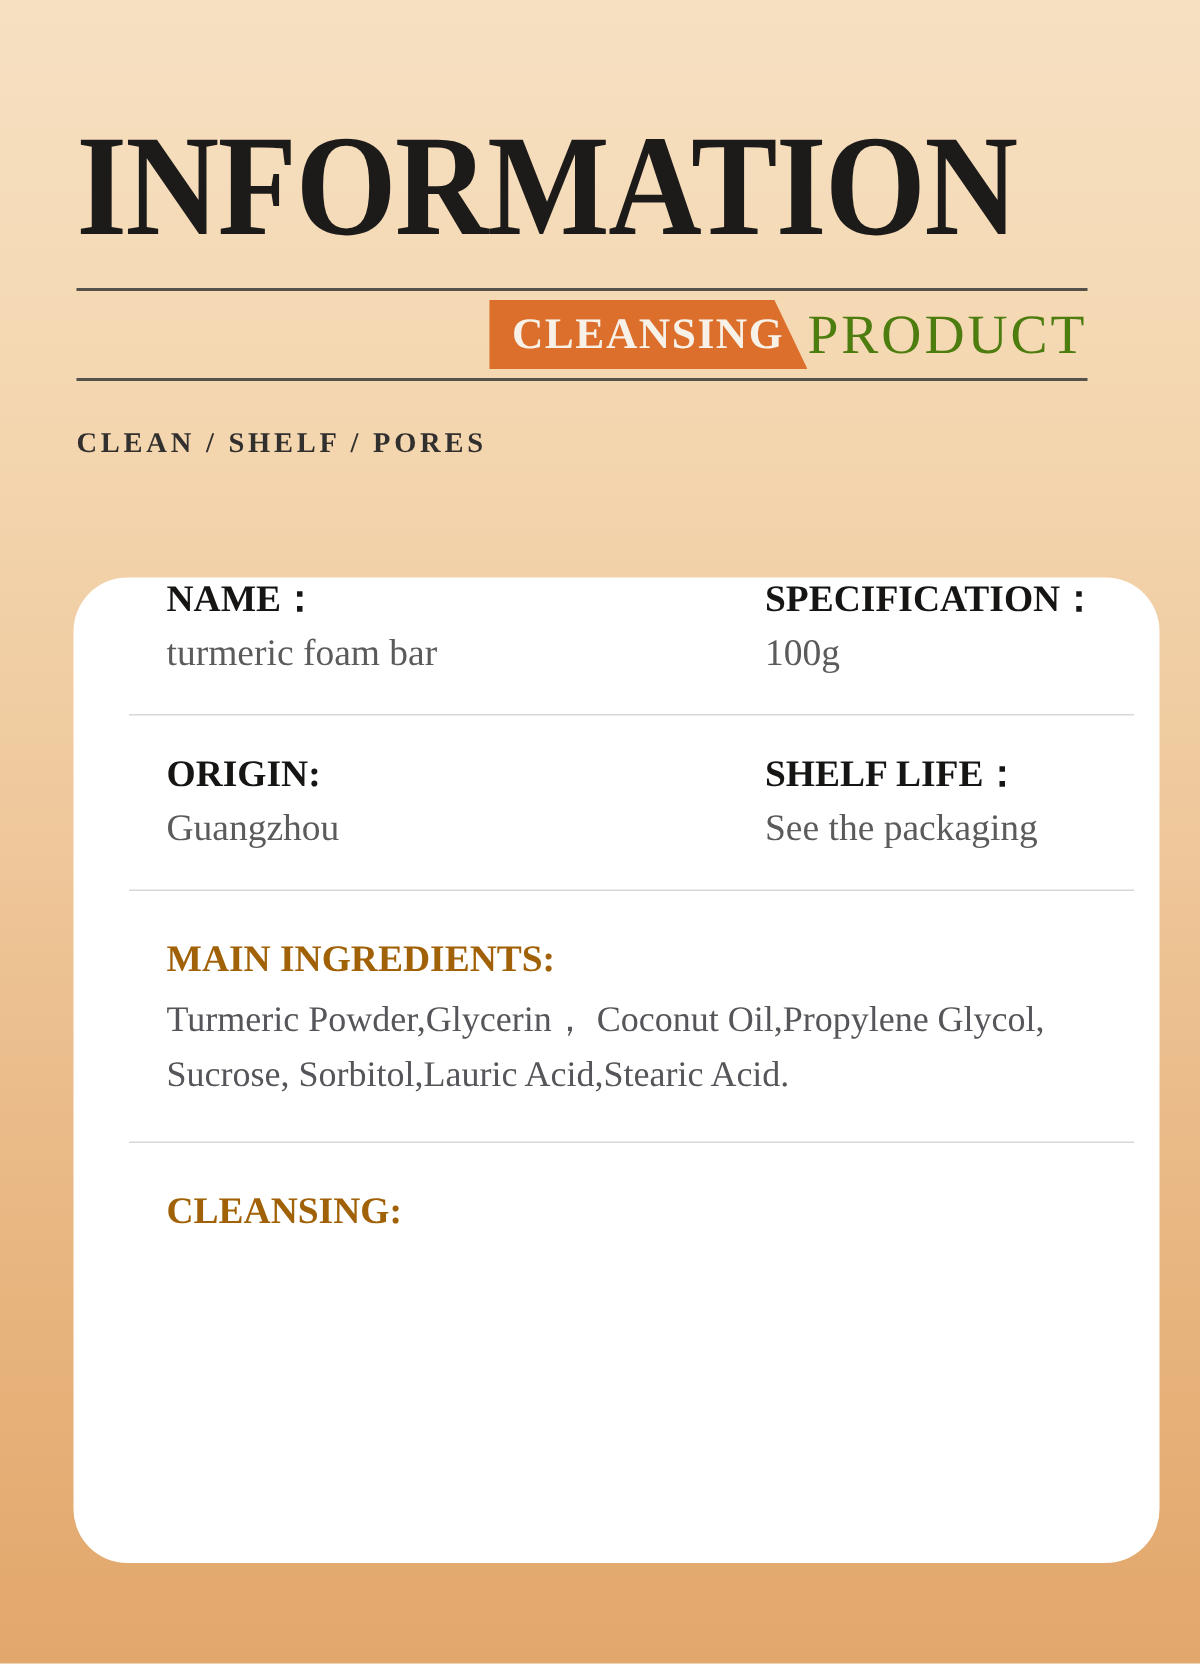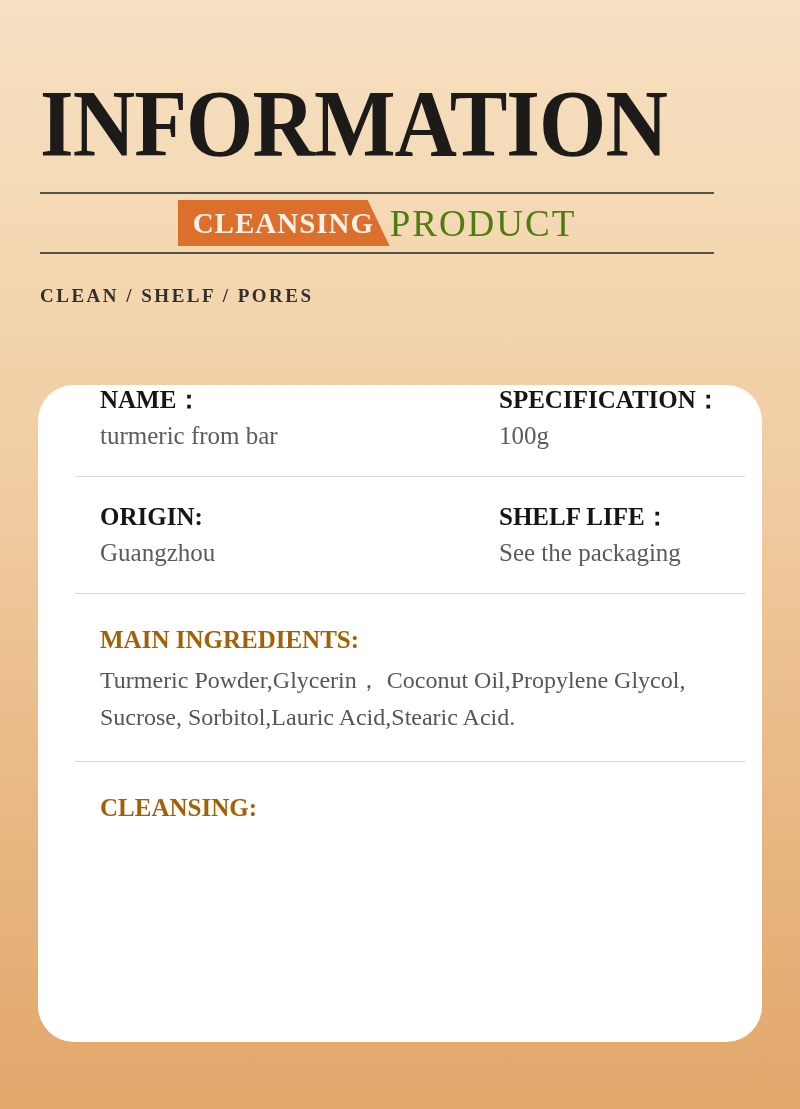--- a/index.html
+++ b/index.html
@@ -2,34 +2,34 @@
 <html><head>
 <meta charset="utf-8">
 <style>
   html,body{margin:0;padding:0;}
   body{
     width:800px;height:1109px;
     font-family:"Liberation Serif", serif;
     background:linear-gradient(to bottom,#f6e0c2 0%,#f4d8b2 22%,#f0cba0 45%,#e9b884 72%,#e2a76b 100%);
     overflow:hidden;
   }
-  .page{width:756px;height:1109px;position:relative;}
+  .page{width:756px;height:1109px;position:relative;margin-left:11px;}
 
   
   .title{
     margin:0;padding:76px 0 0 40px;
     font-size:96px;line-height:1;font-weight:700;color:#1d1b19;
     white-space:nowrap;
   }
   .title span{display:inline-block;transform:scaleX(0.90);transform-origin:left center;letter-spacing:-1px;}
   .rule{height:2px;background:#54504a;margin:0 42px 0 40px;border:0;}
   .rule-top{margin-top:20px;}
   .header-row{
     height:58px;margin:0 42px 0 40px;
-    display:flex;justify-content:center;align-items:center;
+    display:flex;justify-content:flex-end;align-items:center;
   }
   .badge{
     background:#dd6f2c;
     height:46px;width:212px;
     clip-path:polygon(0 0,calc(100% - 22px) 0,100% 100%,0 100%);
     display:flex;align-items:center;
     padding-left:0;
   }
   .badge-label{
     color:#f7f1e8;font-size:29px;font-weight:700;letter-spacing:1px;
@@ -82,21 +82,21 @@
 
   <div class="rule"></div>
 
   <div class="tagline">CLEAN / SHELF / PORES</div>
 
   <div class="card">
 
     <div class="field-grid">
       <div>
         <div class="f-label">NAME：</div>
-        <div class="f-value">turmeric from bar</div>
+        <div class="f-value">turmeric foam bar</div>
       </div>
       <div>
         <div class="f-label">SPECIFICATION：</div>
         <div class="f-value">100g</div>
       </div>
     </div>
 
     <div class="divider"></div>
 
     <div class="field-grid">

